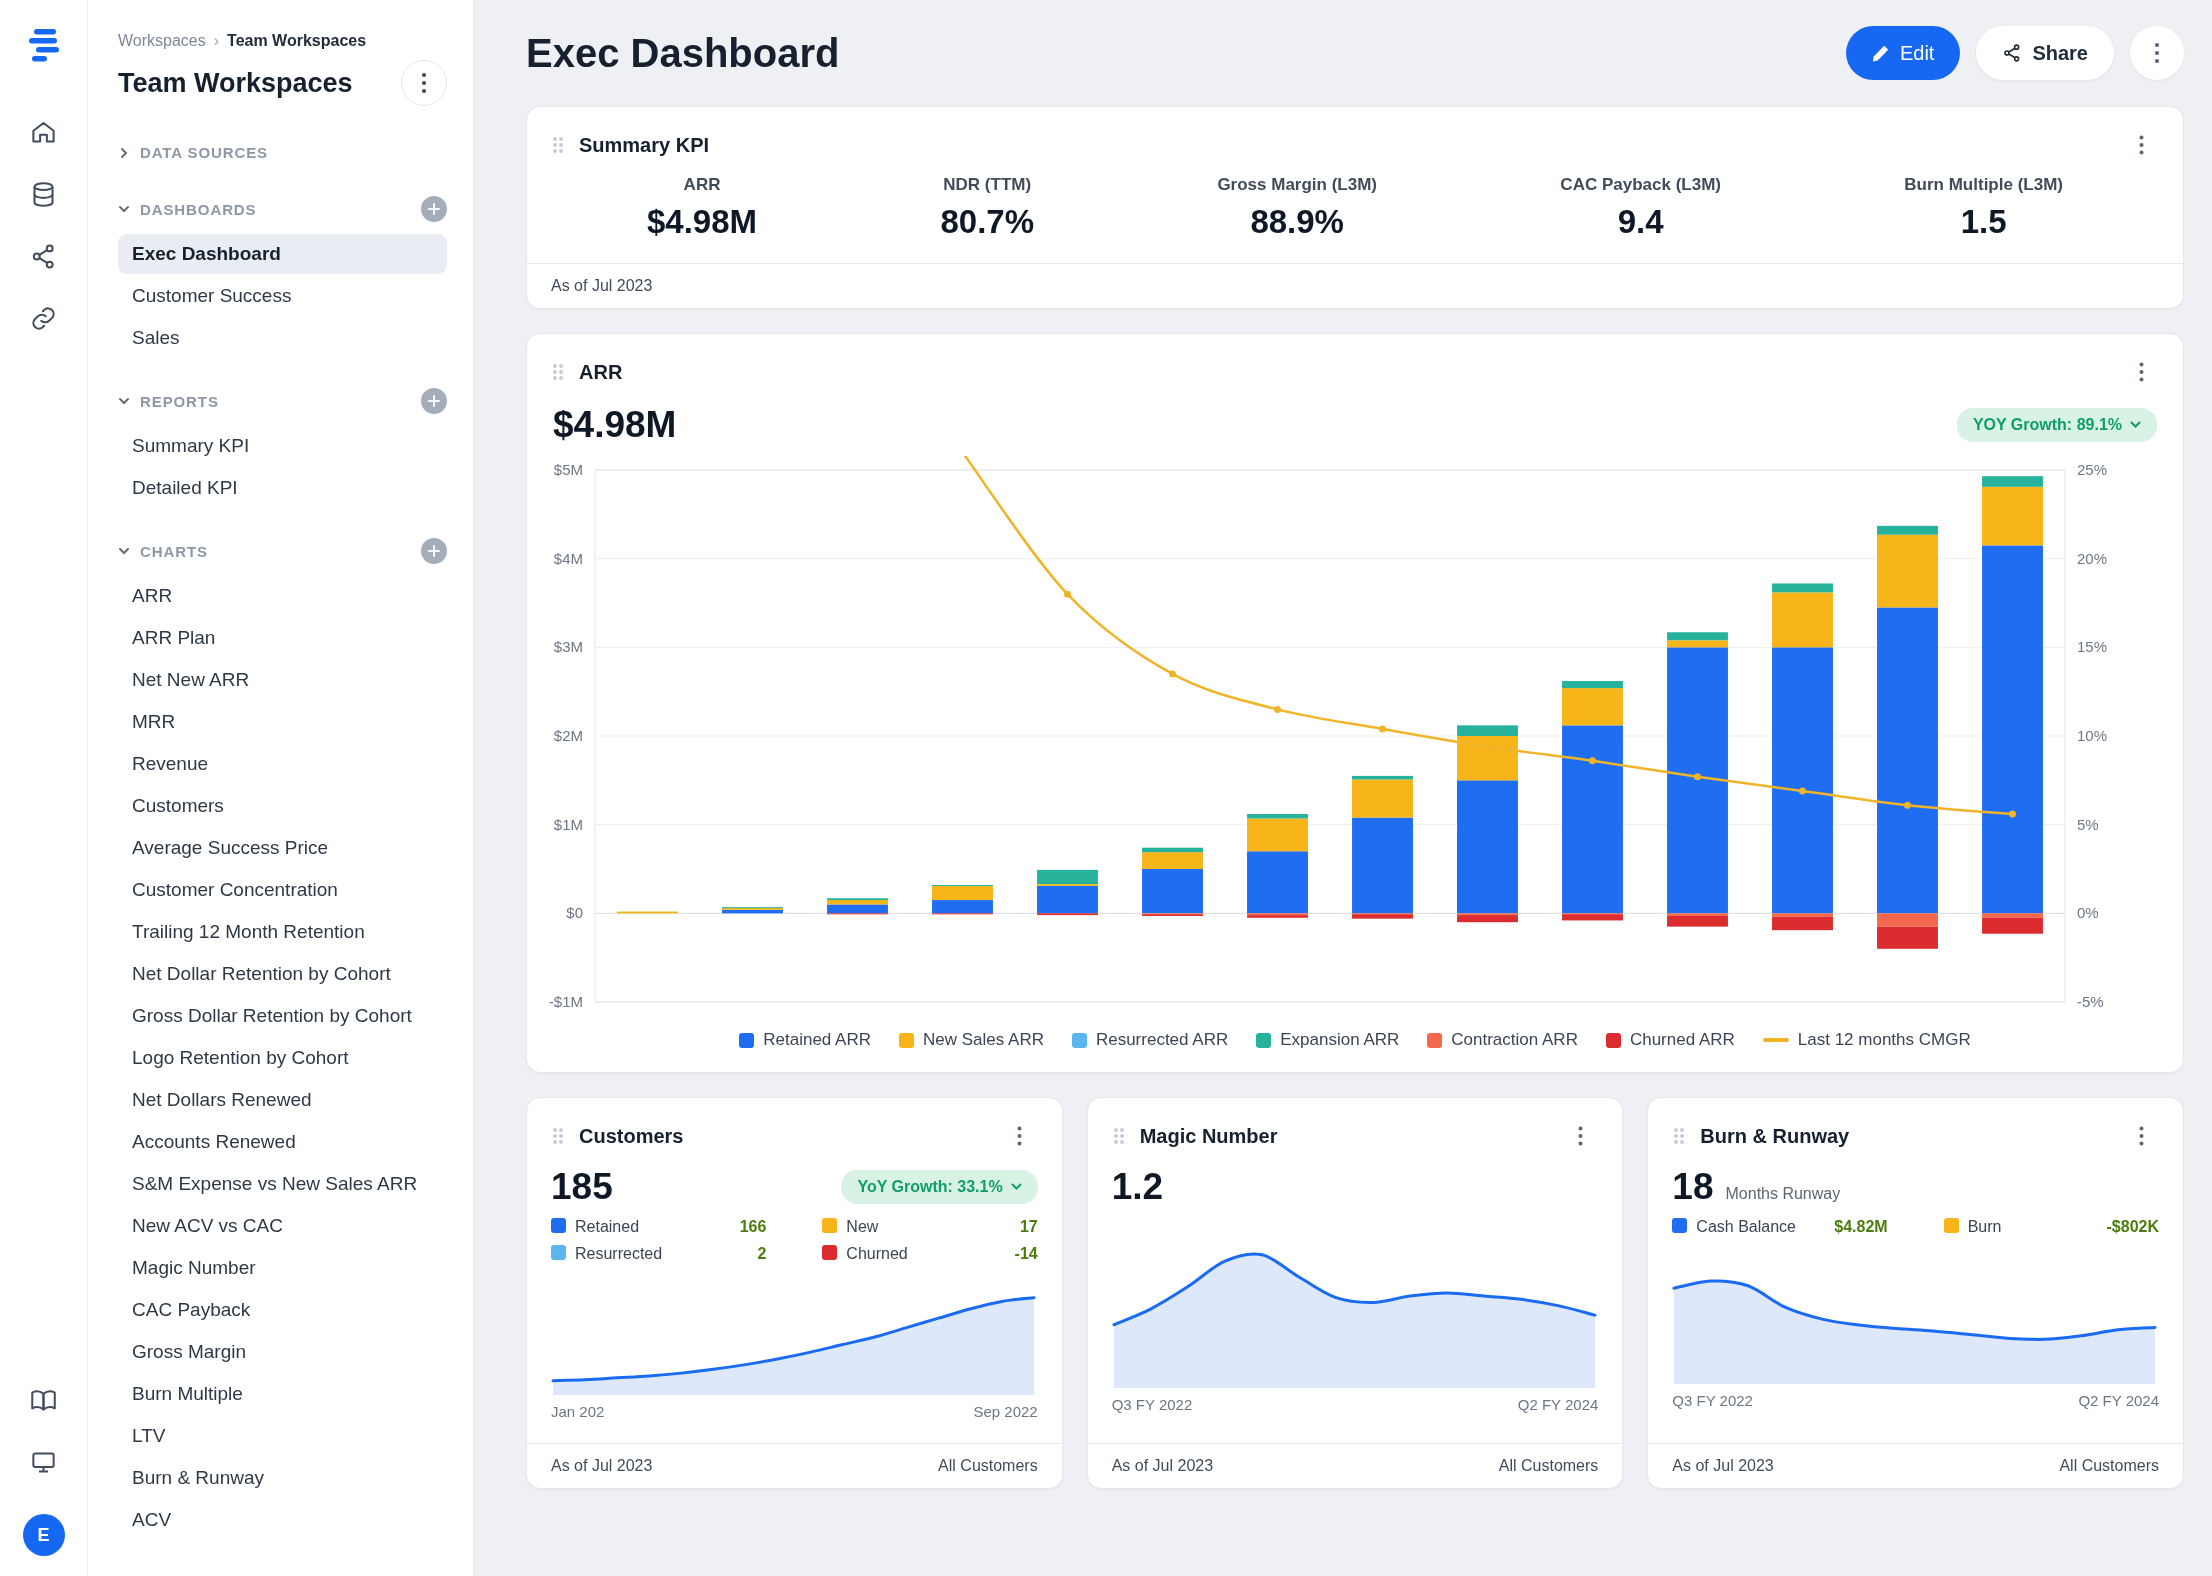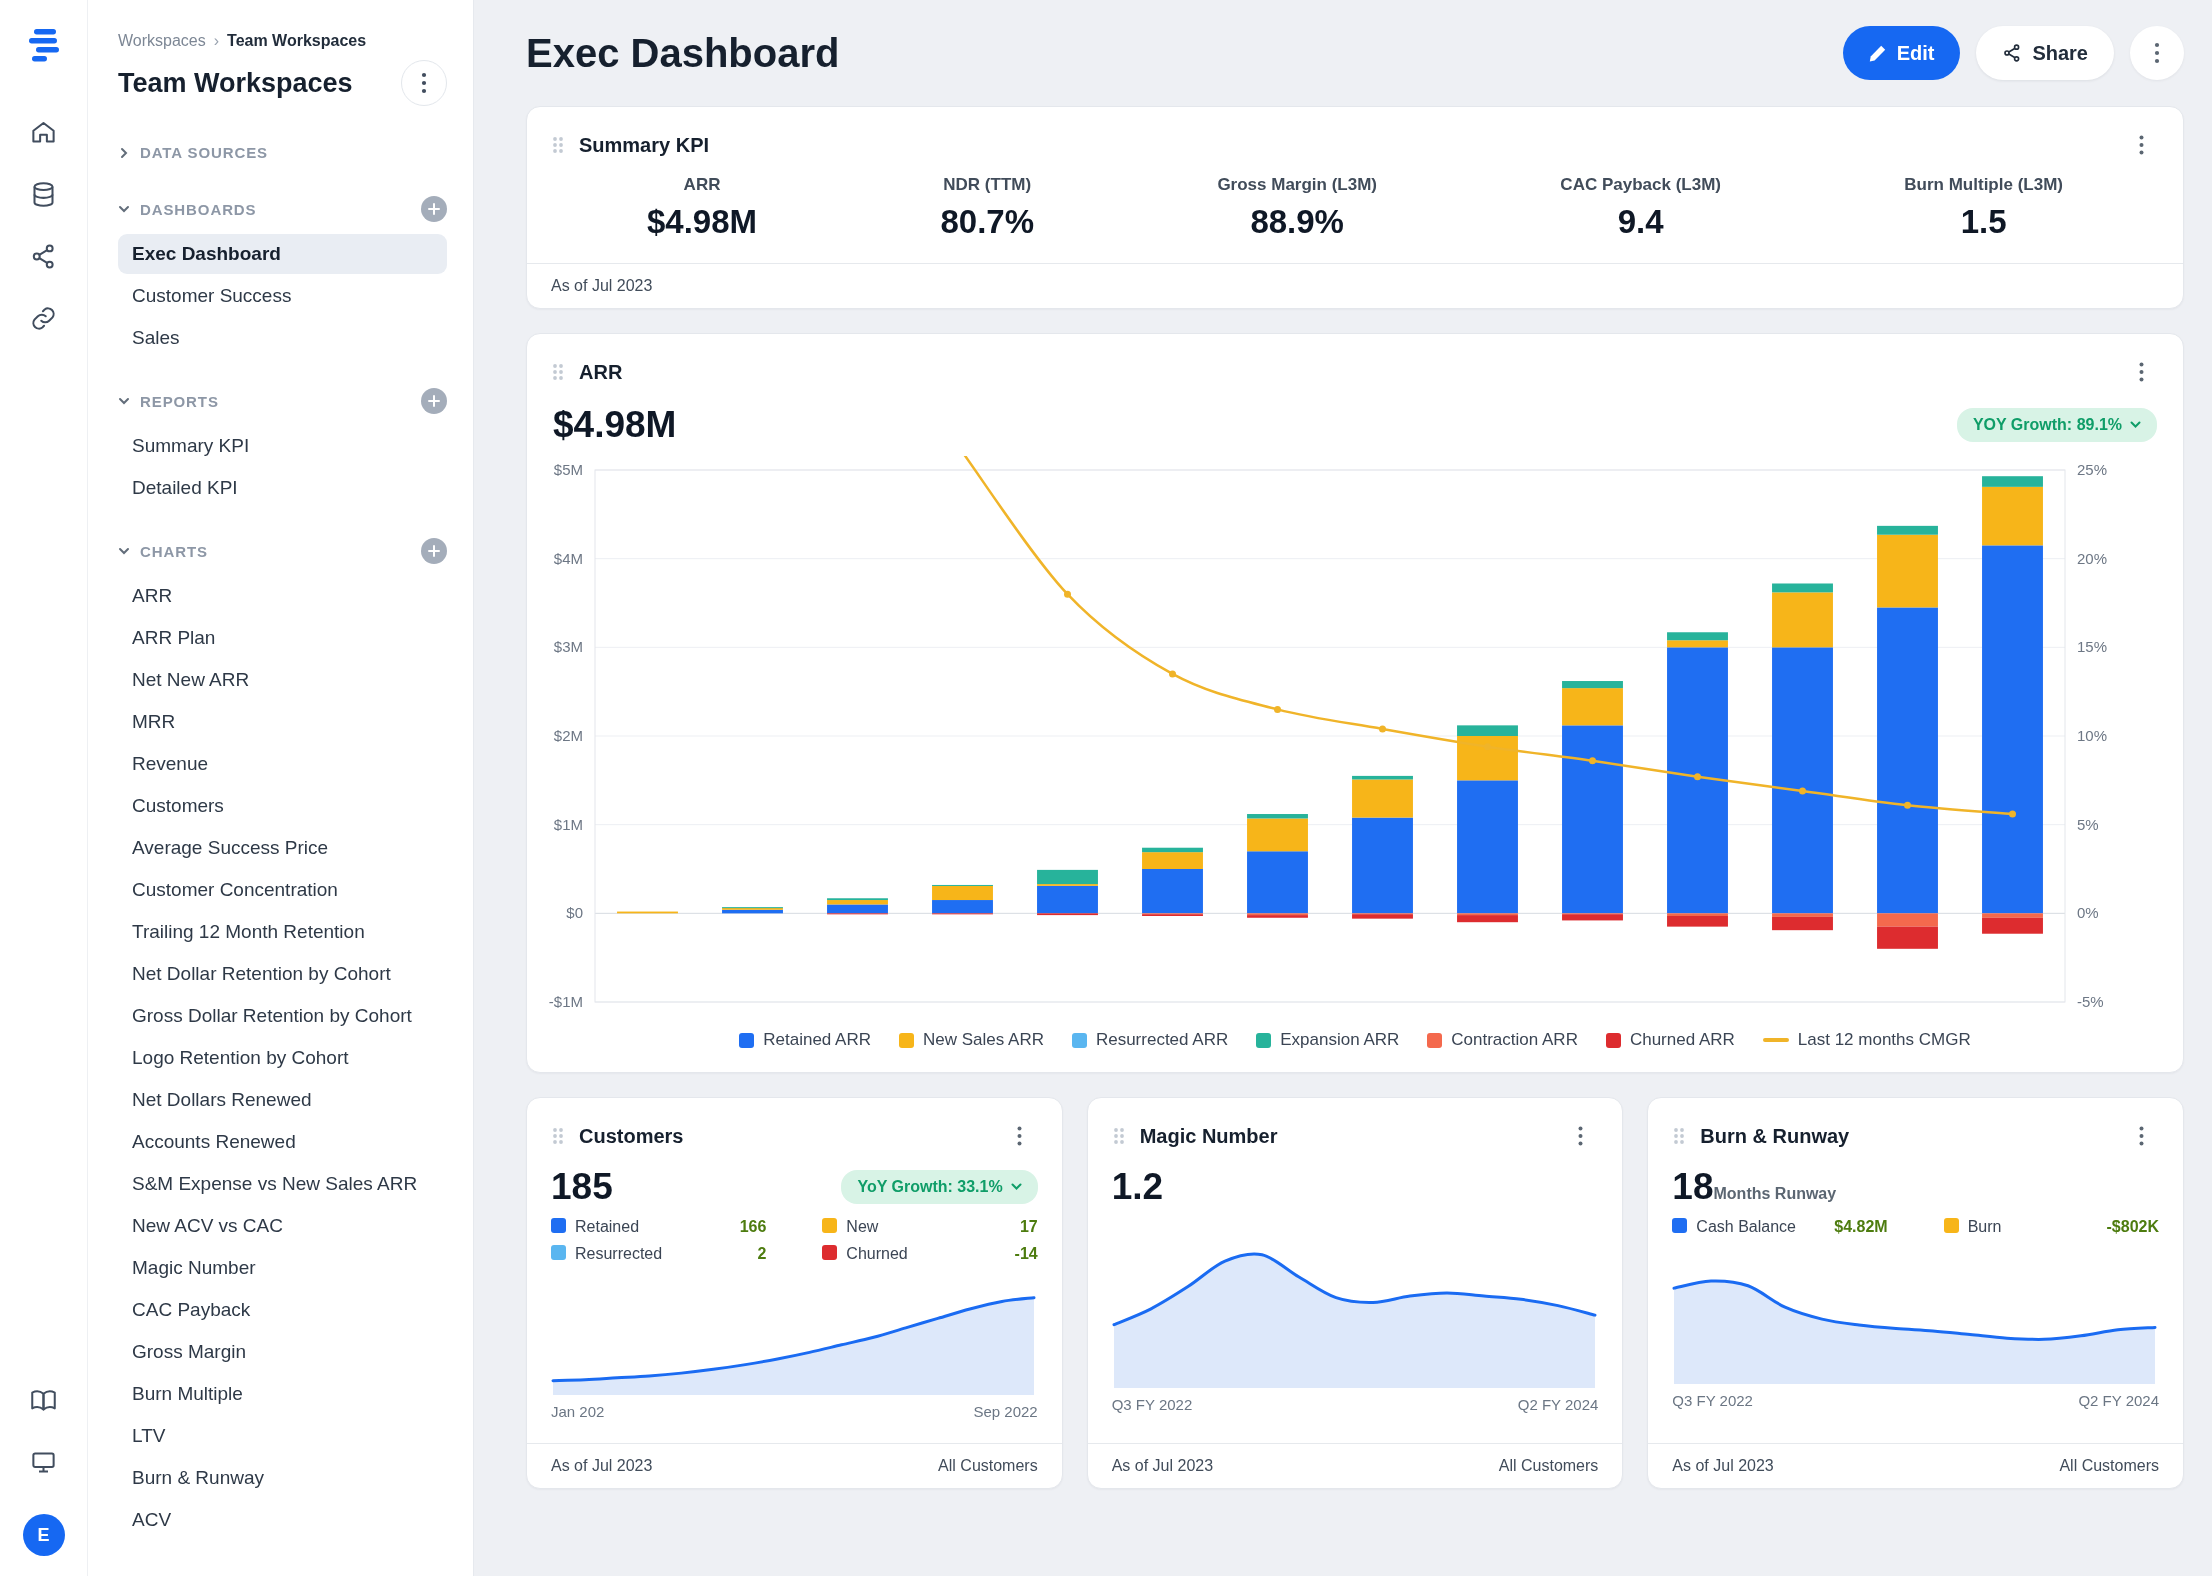--- a/index.html
+++ b/index.html
@@ -33,21 +33,21 @@
   .side-list{margin-bottom:18px}
   .side-item{font-size:19px;color:#2e3947;padding:9px 14px;border-radius:9px;margin-bottom:2px;cursor:pointer;white-space:nowrap;overflow:hidden;text-overflow:ellipsis}
   .side-item.selected{background:#e9edf3;font-weight:700;color:#16202e}
   .ds-gap{height:16px}
 
   
   .main{flex:1;background:#eef0f4;padding:26px 28px 20px 52px;overflow:hidden}
   .page-head{display:flex;align-items:center;justify-content:space-between;margin-bottom:26px}
   .page-title{font-size:40px;font-weight:700;color:#16202e}
   .head-actions{display:flex;align-items:center;gap:16px}
-  .btn-edit{height:54px;padding:0 26px;border-radius:27px;background:#1668f2;color:#fff;font-size:20px;font-weight:700;display:flex;align-items:center;gap:10px}
+  .btn-edit{height:54px;padding:0 26px;border-radius:27px;background:#1668f2;color:#fff;font-size:20px;font-weight:400;display:flex;align-items:center;gap:10px}
   .btn-share{height:54px;padding:0 26px;border-radius:27px;background:#fff;color:#222d3b;font-size:20px;font-weight:700;display:flex;align-items:center;gap:10px;box-shadow:0 1px 3px rgba(16,24,40,.08)}
   .btn-round{width:54px;height:54px;border-radius:50%;background:#fff;display:flex;align-items:center;justify-content:center;box-shadow:0 1px 3px rgba(16,24,40,.06)}
 
   .card{background:#fff;border:1px solid #e4e7ec;border-radius:14px;box-shadow:0 1px 2px rgba(16,24,40,.04)}
   .card-head{display:flex;align-items:center;gap:14px;padding:20px 24px 10px}
   .card-title{font-size:20px;font-weight:700;color:#16202e}
   .kebab{margin-left:auto;width:36px;height:36px;display:flex;align-items:center;justify-content:center;border-radius:50%}
   .drag{cursor:grab;display:flex;align-items:center}
 
   
@@ -66,21 +66,21 @@
   .arr-legend{display:flex;justify-content:center;align-items:flex-start;gap:28px;padding:14px 24px 12px;flex-wrap:nowrap}
   .legend-item{display:flex;align-items:center;gap:9px;font-size:17px;color:#3b4554;white-space:nowrap}
   .chip{width:15px;height:15px;border-radius:3px;display:inline-block;flex:none}
   .chip-line{width:26px;height:4px;border-radius:2px;display:inline-block;flex:none}
 
   
   .bottom-row{display:flex;gap:24px;margin-top:24px}
   .mini{flex:1;height:392px;display:flex;flex-direction:column;padding-bottom:0}
   .mini .card-footer{margin-top:auto}
   .mini-value-row{display:flex;align-items:center;justify-content:space-between;padding:2px 24px 10px}
-  .value-suffix{font-size:16px;color:#5b6672;font-weight:700}
+  .value-suffix{font-size:16px;color:#5b6672;margin-left:12px;font-weight:400}
   .mini-legend{display:grid;grid-template-columns:1fr 1fr;column-gap:56px;row-gap:9px;padding:0 24px 6px}
   .mini-legend-row{display:flex;align-items:flex-start;gap:9px;font-size:16px;color:#3b4554}
   .mini-legend-label{color:#3b4554}
   .mini-legend-value{margin-left:auto;font-weight:700;color:#4d7c0f}
   .spark-wrap{margin-top:auto;padding:0 24px}
   .x-labels{display:flex;justify-content:space-between;padding:8px 24px 10px;font-size:15px;color:#6b7684}
 </style>
 </head>
 <body>
 

